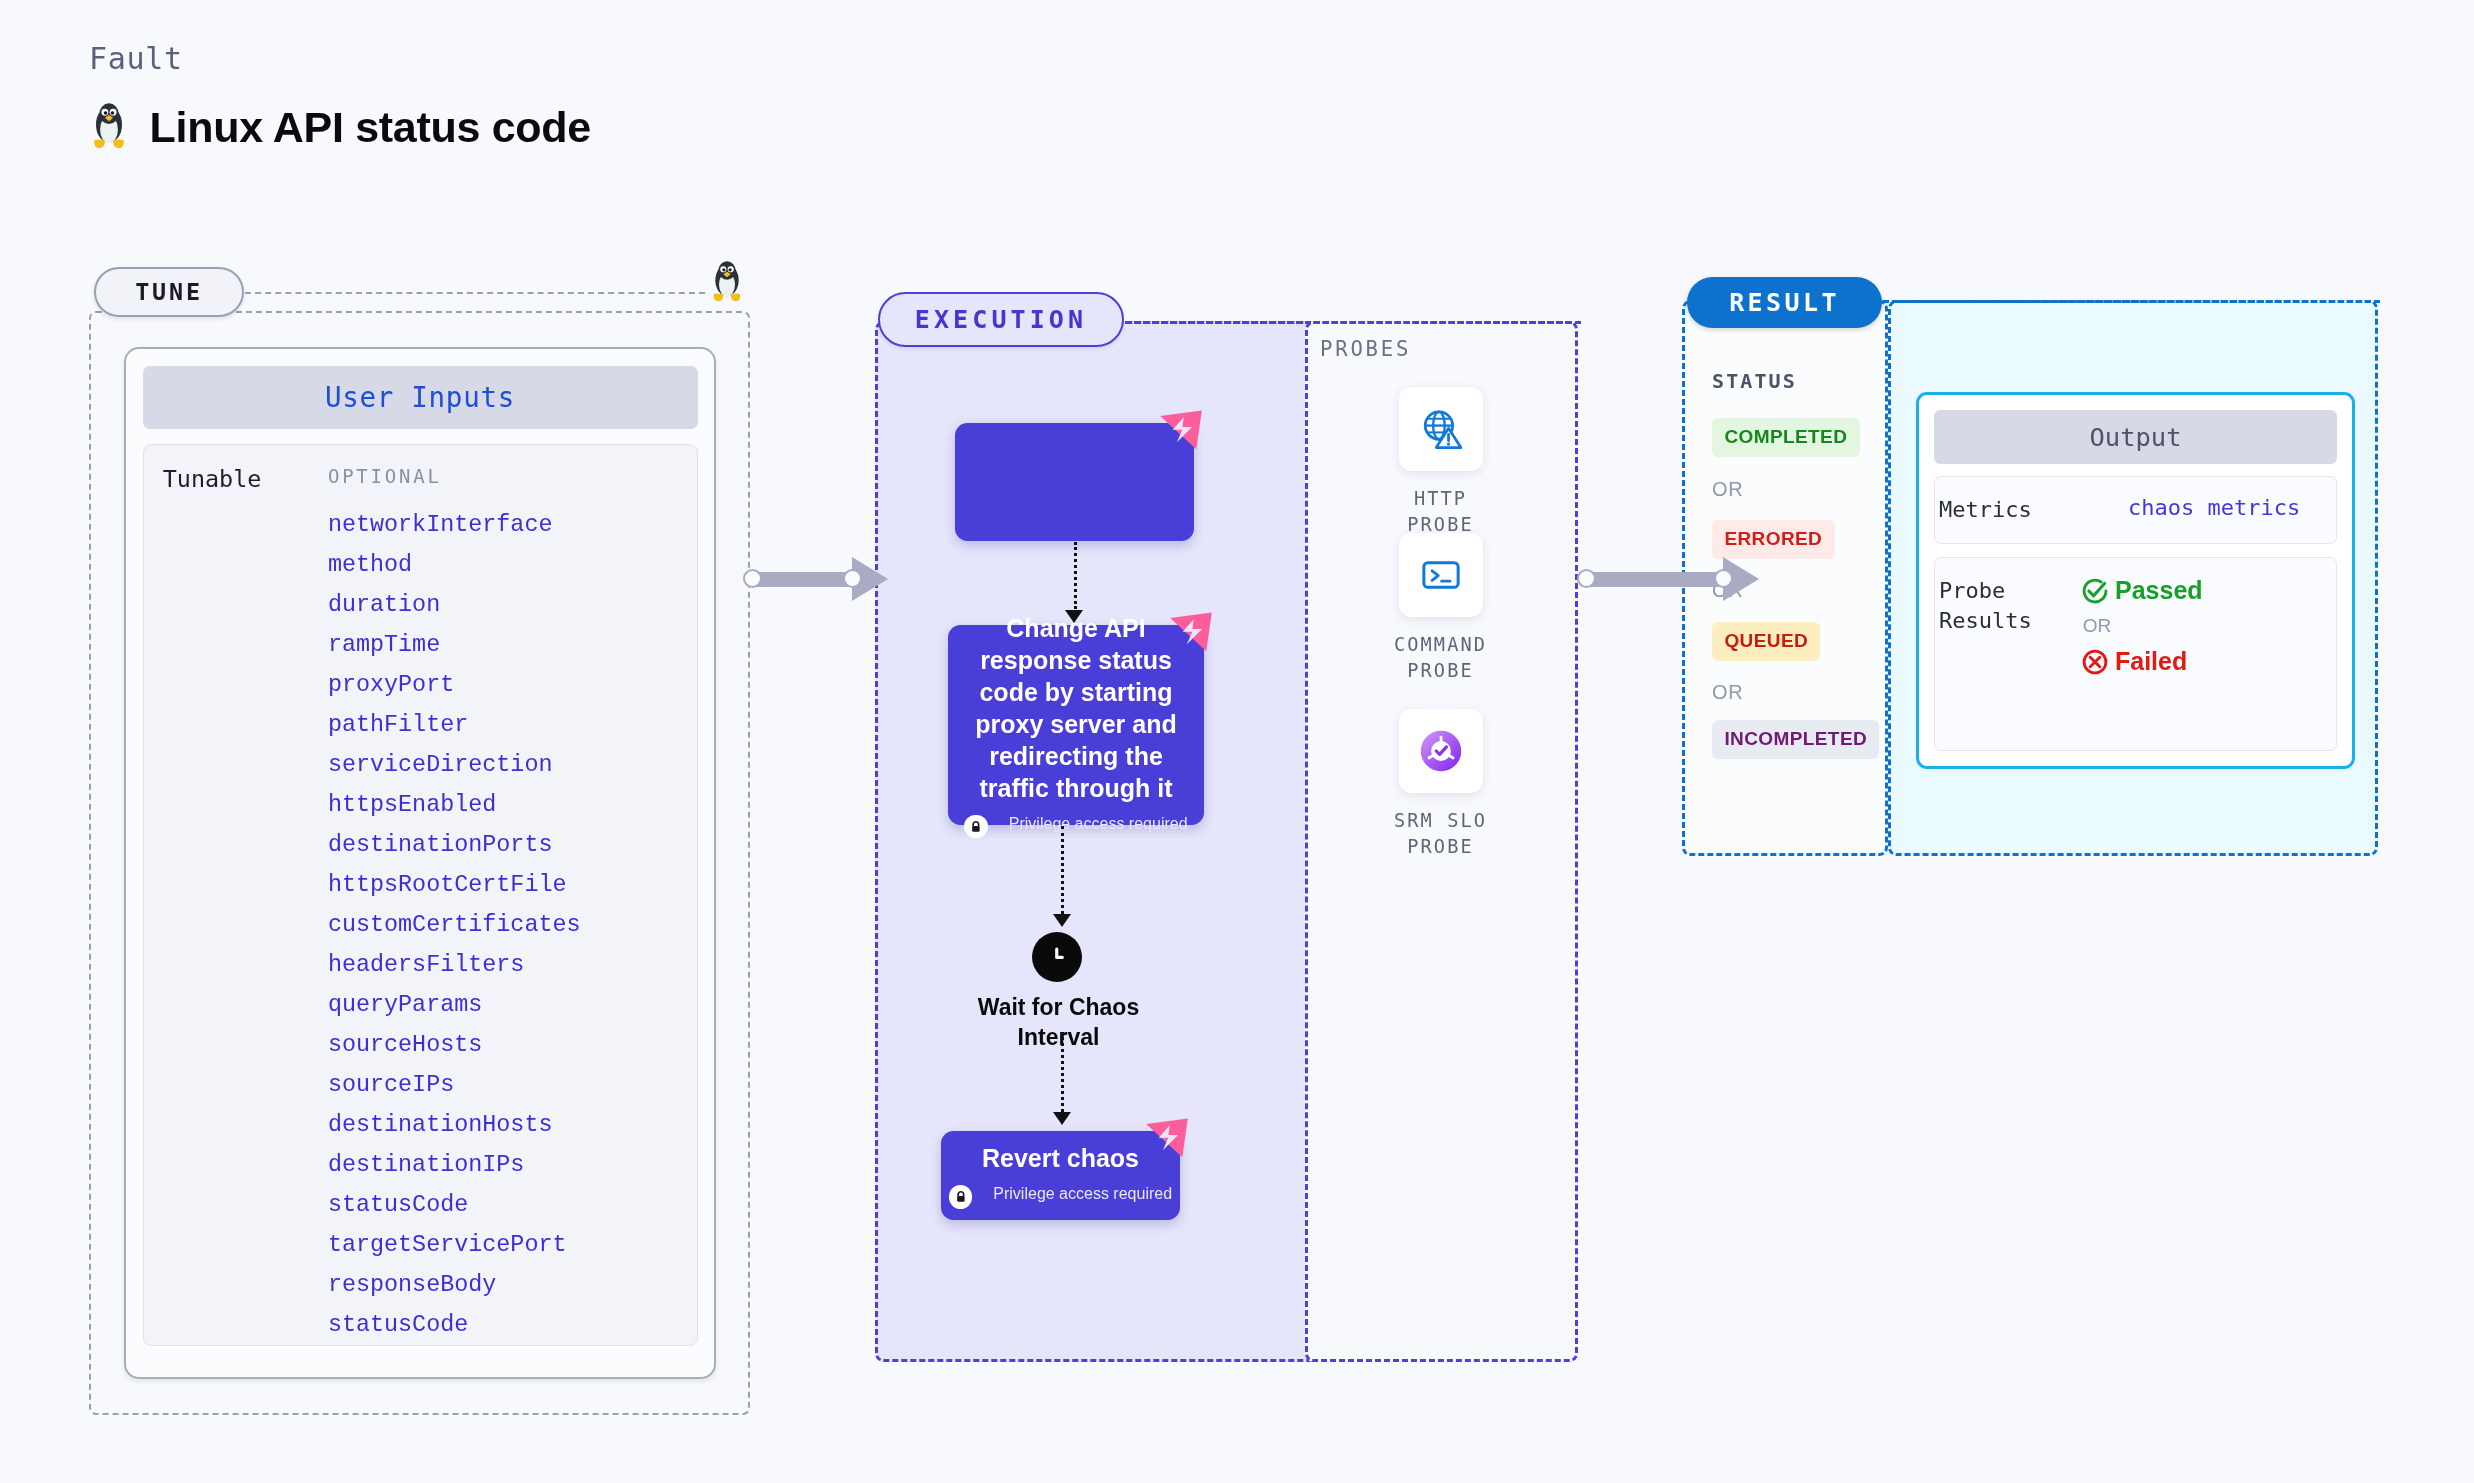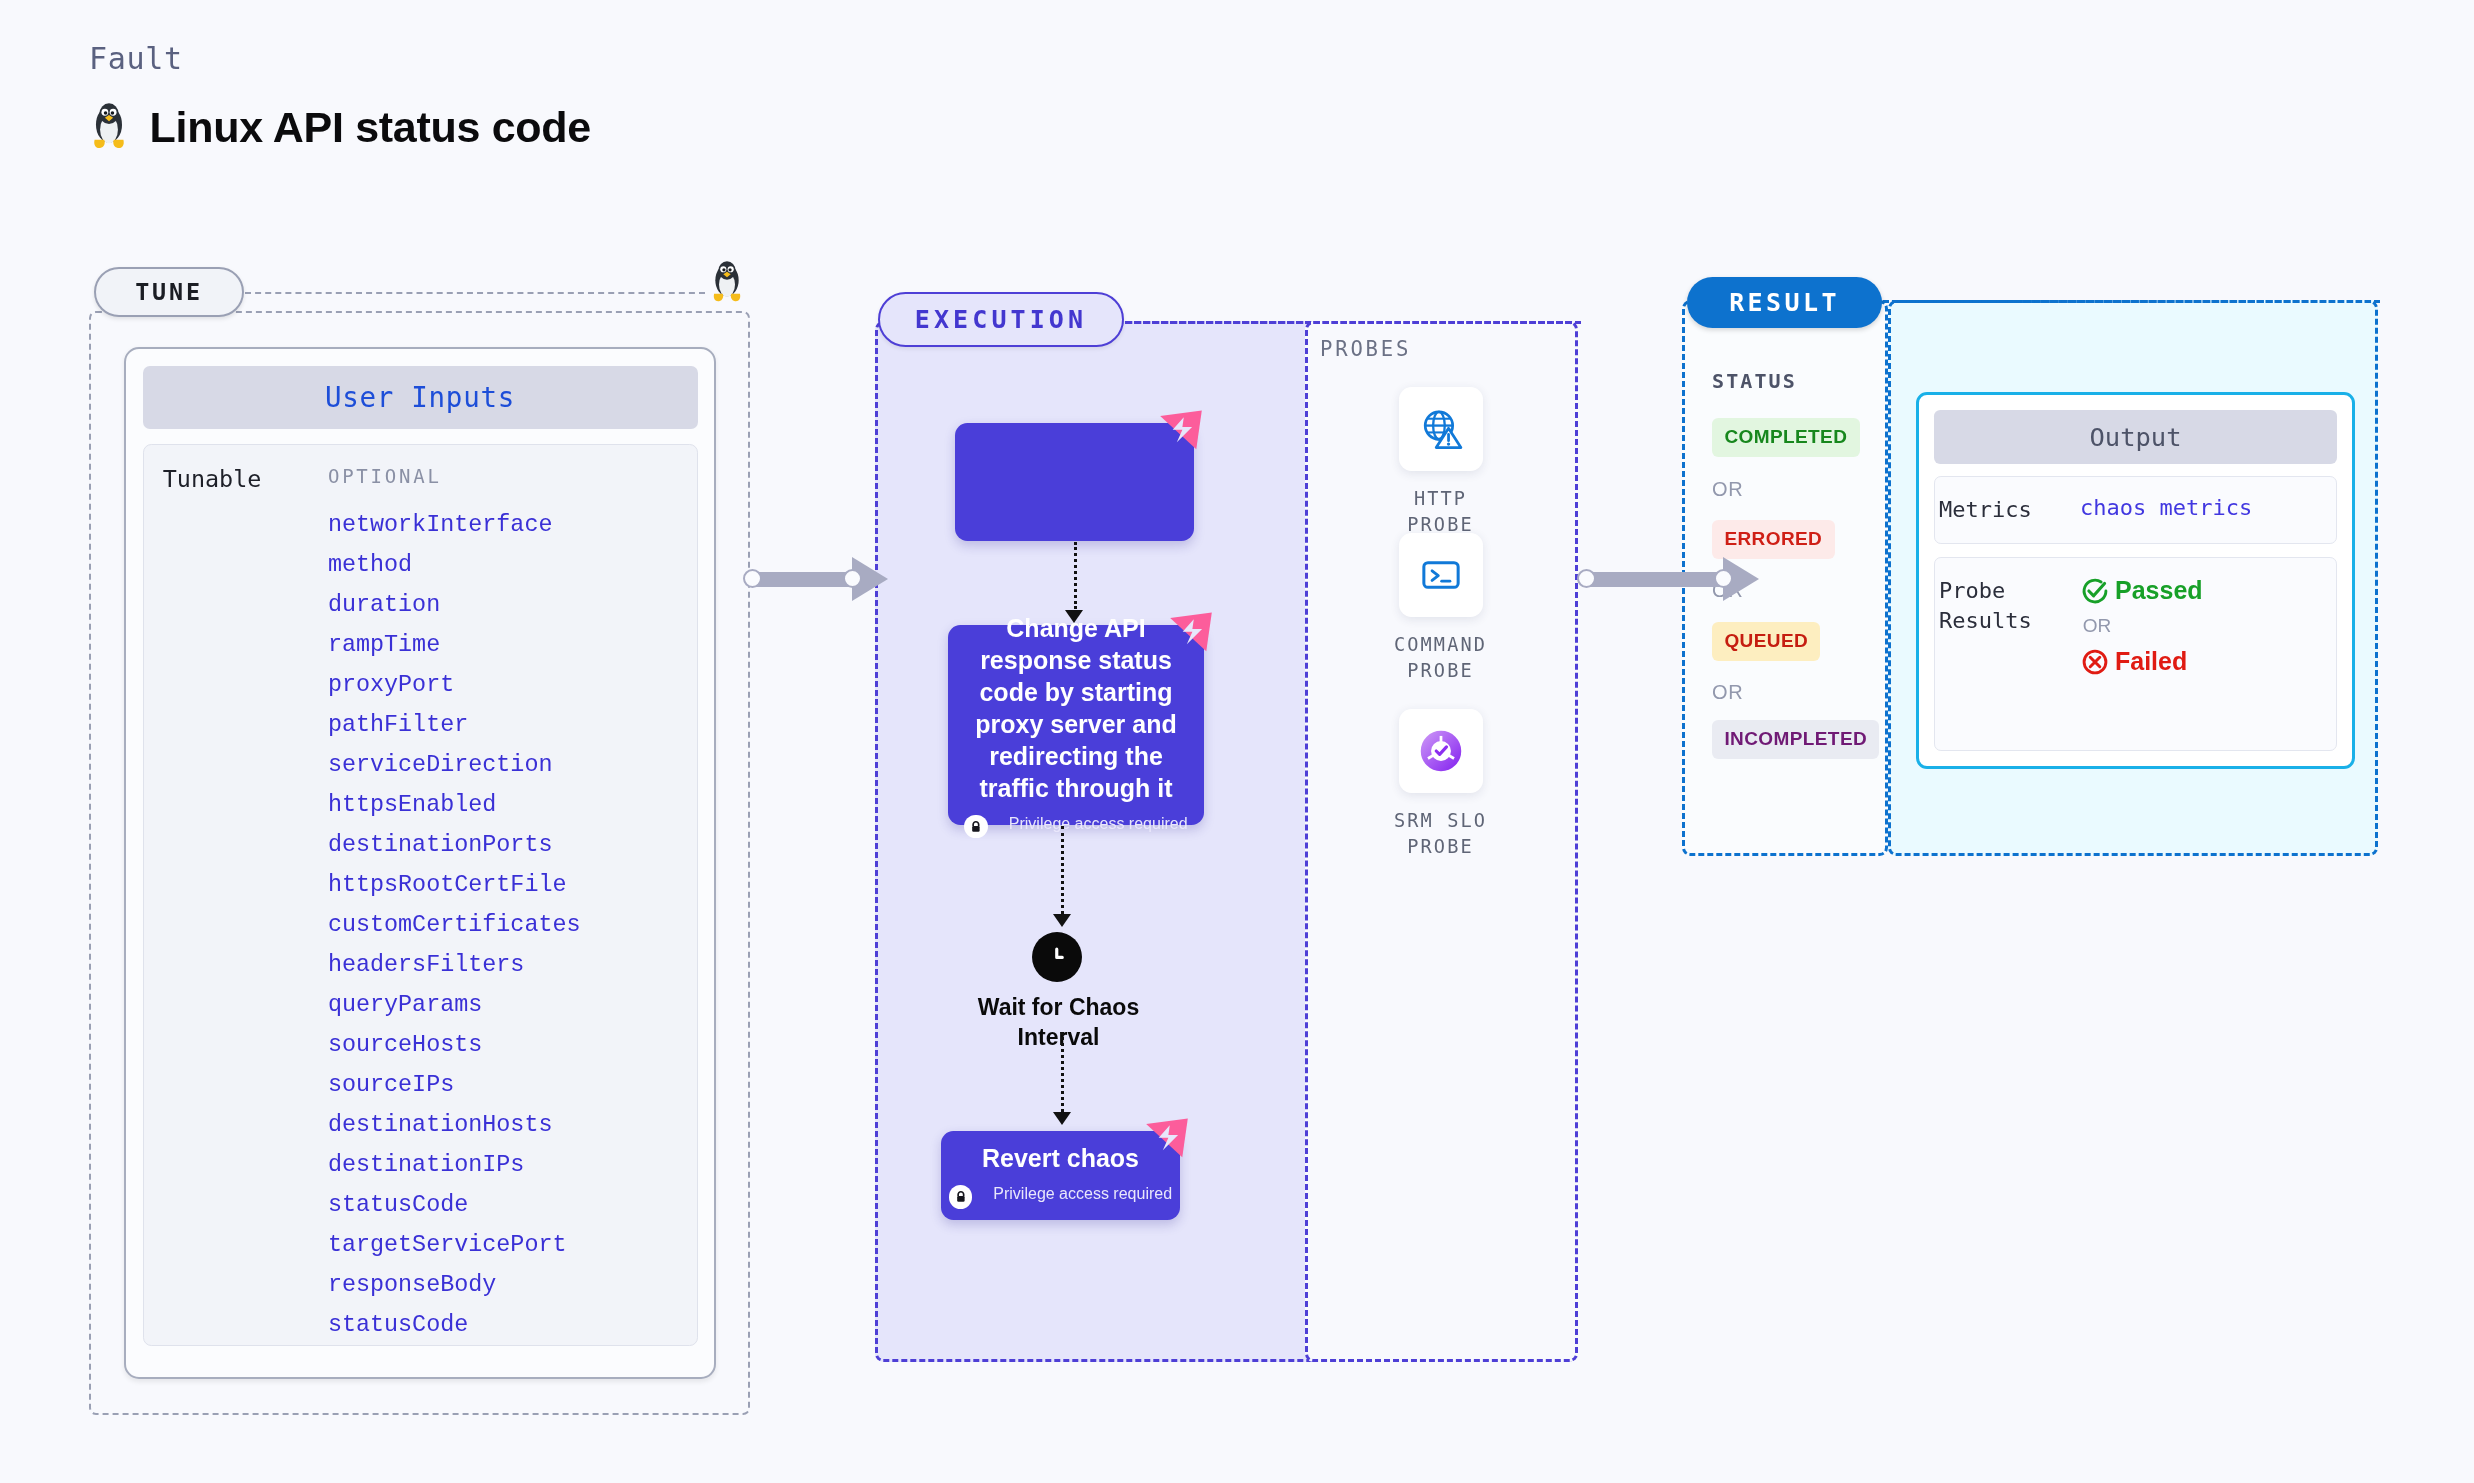--- a/index.html
+++ b/index.html
@@ -382,20 +382,21 @@
     font-size: 22px;
     color: #2b2e3b;
     line-height: 30px;
     width: 141px;
     flex: 0 0 141px;
   }
   .out-val-link {
     font-family: "DejaVu Sans Mono", monospace;
     font-size: 22px;
     color: #4137e0;
+    margin-left: 48px;
   }
   #out-row-probe { height: 194px; align-items: flex-start; }
   .pr-line { display: flex; align-items: center; gap: 5px; }
   .pr-text { font-size: 25px; font-weight: bold; }
   .pr-or { font-size: 19px; color: #9298ad; margin: 9.6px 0 9.6px 2.8px; }
 
   
   .big-arrow { position: absolute; z-index: 22; }
   .ba-line { position: absolute; height: 15px; background: #a8abc2; top: 14.5px; }
   .ba-head {

